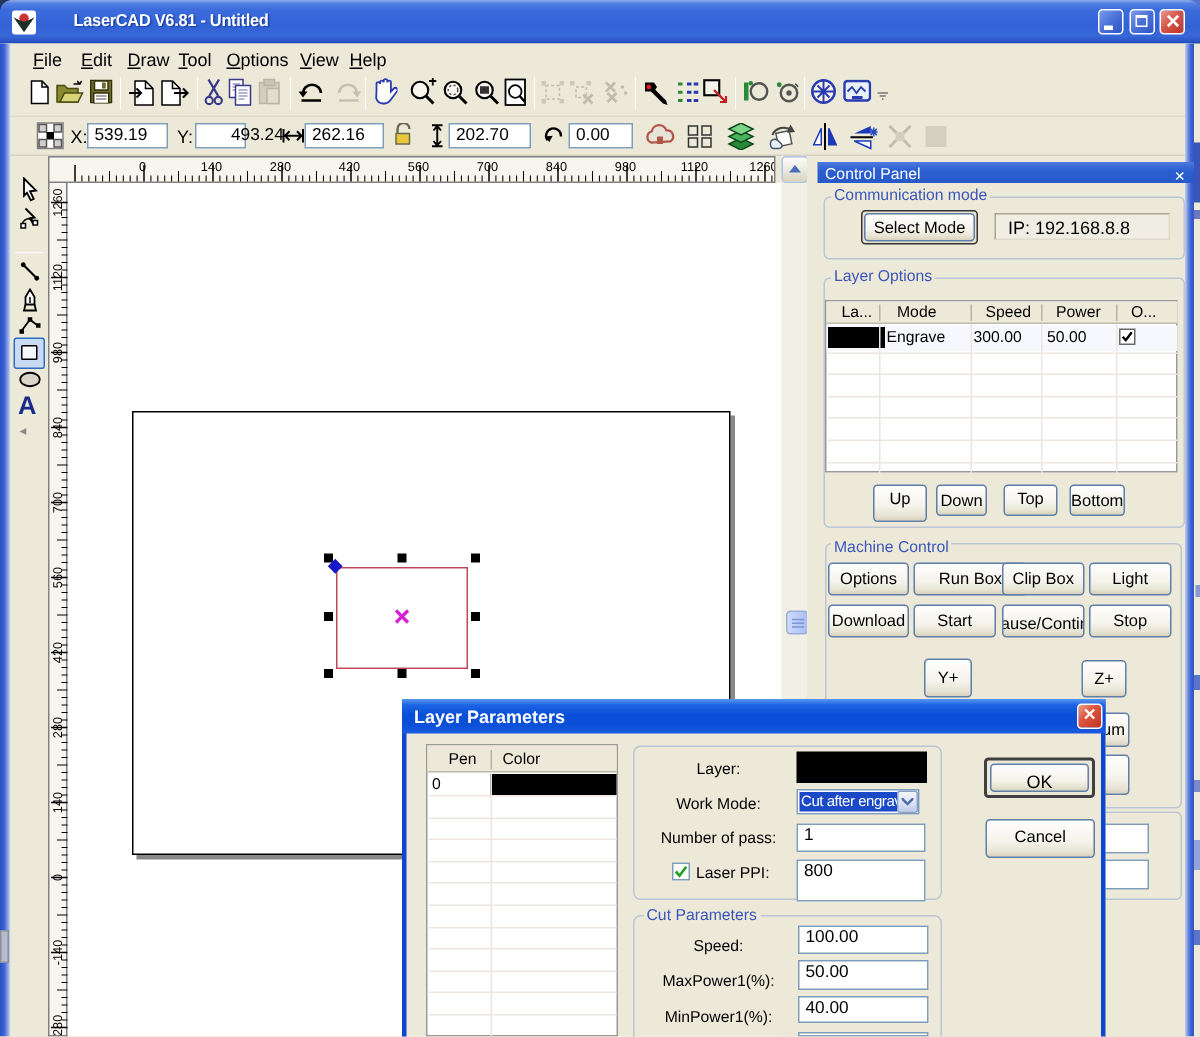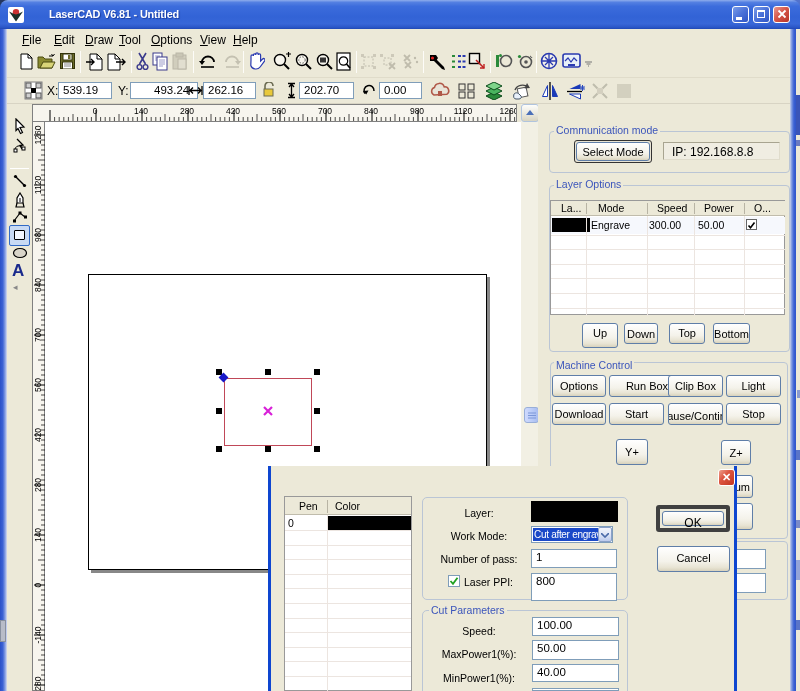--- a/index.html
+++ b/index.html
@@ -245,21 +245,21 @@
     <rect x="1" y="1" width="17" height="17" fill="#fff" stroke="#808080"></rect>
     <rect x="2" y="2" width="5" height="5" fill="#d0d0d0" stroke="#555"></rect>
     <rect x="12" y="2" width="5" height="5" fill="#d0d0d0" stroke="#555"></rect>
     <rect x="7" y="7" width="5" height="5" fill="#000"></rect>
     <rect x="2" y="12" width="5" height="5" fill="#d0d0d0" stroke="#555"></rect>
     <rect x="12" y="12" width="5" height="5" fill="#d0d0d0" stroke="#555"></rect>
   </svg>
   <div class="abs" style="left:47px; top:6px; font-size:12px;">X:</div>
   <div class="abs field" style="left:58px; top:4px; width:54px;">539.19</div>
   <div class="abs" style="left:118px; top:6px; font-size:12px;">Y:</div>
-  <div class="abs field" style="left:130px; top:4px; width:68px;padding-left:23px;">493.24</div>
+  <div class="abs field" style="left:130px; top:4px; width:34px;padding-left:23px;">493.24</div>
   <svg class="abs" style="left:188px; top:7px;" width="15" height="11" viewBox="0 0 15 11">
     <path d="M1 1 V10 M14 1 V10 M2 5.5 H13 M5 2.5 L2 5.5 L5 8.5 M10 2.5 L13 5.5 L10 8.5" stroke="#000" stroke-width="1.3" fill="none"></path>
   </svg>
   <div class="abs field" style="left:203px; top:4px; width:53px;">262.16</div>
   <svg class="abs" style="left:262px; top:4px;" width="14" height="16" viewBox="0 0 14 16">
     <path d="M3 7 V4 a4 4 0 0 1 8 0" fill="none" stroke="#6b6b52" stroke-width="1.6"></path>
     <rect x="2" y="7" width="9" height="7" fill="#e8c83a" stroke="#6b6b52"></rect>
   </svg>
   <svg class="abs" style="left:286px; top:4px;" width="11" height="17" viewBox="0 0 11 17">
     <path d="M2 1.5 H9 M2 15.5 H9 M5.5 2 V15 M3 5 L5.5 2 L8 5 M3 12 L5.5 15 L8 12" stroke="#000" stroke-width="1.3" fill="none"></path>
@@ -626,20 +626,21 @@
         <line x1="8" y1="548" x2="12" y2="548" stroke="#000" stroke-width="0.7"></line>
         <line x1="8" y1="553" x2="12" y2="553" stroke="#000" stroke-width="0.7"></line>
         <line x1="8" y1="558" x2="12" y2="558" stroke="#000" stroke-width="0.7"></line>
         <line x1="1" y1="563" x2="12" y2="563" stroke="#000" stroke-width="1"></line>
         <text x="8" y="563" font-size="8.5" font-family="Liberation Sans" transform="rotate(-90 8 563)" text-anchor="middle">-280</text>
       </g>
   </svg>
 </div>
 &gt;
 <div id="cpanel" class="abs">
+  <div id="cptitle" class="abs">Control Panel<span style="float:right; margin-right:6px; font-size:12px;">×</span></div>
   <div class="abs groupbox" style="left:11px; top:27px; width:241px; height:42px;"></div>
   <div class="abs grouplabel" style="left:16px; top:20px;">Communication mode</div>
   <div class="abs" style="left:36px; top:36px; width:78px; height:23px; border:1px solid #333; border-radius:3px; padding:1px; background:#e8e4d4;">
     <div class="xpbtn" style="width:100%; height:100%; display:flex; align-items:center; justify-content:center;">Select Mode</div>
   </div>
   <div class="abs" style="left:125px; top:38px; width:117px; height:18px; background:#f0ede2; border:1px solid #a8a490; border-right-color:#e0dccc; border-bottom-color:#e0dccc; padding:2px 0 0 8px; font-size:12px;">IP: 192.168.8.8</div>
 
   <div class="abs groupbox" style="left:11px; top:81px; width:241px; height:167px;"></div>
   <div class="abs grouplabel" style="left:16px; top:74px;">Layer Options</div>
   <div class="abs" style="left:12px; top:96px; width:235px; height:115px; background:#fff; border:1px solid #999;">
@@ -694,20 +695,21 @@
   <div class="abs xpbtn" style="left:188px; top:299px; width:55px; height:22px; padding-top:4px;">Stop</div>
   <div class="abs xpbtn" style="left:78px; top:335px; width:32px; height:26px; padding-top:6px;">Y+</div>
   <div class="abs xpbtn" style="left:183px; top:336px; width:30px; height:25px; padding-top:6px;">Z+</div>
   <div class="abs xpbtn" style="left:162px; top:371px; width:53px; height:23px; padding-top:5px; text-align:right; padding-right:2px;">Datum</div>
   <div class="abs xpbtn" style="left:162px; top:399px; width:53px; height:27px;"></div>
   <div class="abs groupbox" style="left:12px; top:437px; width:238px; height:59px;"></div>
   <div class="abs field" style="left:150px; top:445px; width:78px; height:20px;"></div>
   <div class="abs field" style="left:150px; top:469px; width:78px; height:20px;"></div>
 </div>
 <div id="dialog" class="abs">
+  <div id="dlgtitle" class="abs">Layer Parameters</div>
   <div class="abs" style="left:447px; top:3px; width:17px; height:17px; border-radius:3px; border:1px solid #fff;
     background:linear-gradient(135deg,#eda08e 0%,#dd5540 40%,#c13520 100%); color:#fff; text-align:center; line-height:15px; font-size:11px; font-weight:bold;">✕</div>
 
   <div class="abs" style="left:13px; top:30px; width:128px; height:195px; background:#fff; border:1px solid #999;">
     <div class="abs" style="left:0; top:0; width:126px; height:18px; background:#ece9d8; border-bottom:1px solid #c0bcac;">
       <div class="abs" style="left:14px; top:3px;">Pen</div>
       <div class="abs" style="left:50px; top:3px;">Color</div>
       <div class="abs" style="left:42px; top:3px; width:1px; height:13px; background:#b8b4a4;"></div>
     </div>
     <div class="abs" style="left:0px; top:19px; width:42px; height:14px; padding:1px 0 0 3px;">0</div>
@@ -754,19 +756,19 @@
   <div class="abs groupbox" style="left:151px; top:144px; width:206px; height:100px; border-radius:5px;"></div>
   <div class="abs grouplabel" style="left:158px; top:138px;">Cut Parameters</div>
   <div class="abs" style="left:151px; top:159px; width:114px; text-align:center; font-size:10.5px;">Speed:</div>
   <div class="abs field" style="left:261px; top:151px; width:87px; height:19px;">100.00</div>
   <div class="abs" style="left:151px; top:182px; width:114px; text-align:center; font-size:10.5px;">MaxPower1(%):</div>
   <div class="abs field" style="left:261px; top:174px; width:87px; height:20px;">50.00</div>
   <div class="abs" style="left:151px; top:206px; width:114px; text-align:center; font-size:10.5px;">MinPower1(%):</div>
   <div class="abs field" style="left:261px; top:198px; width:87px; height:18px;">40.00</div>
   <div class="abs field" style="left:261px; top:222px; width:87px; height:3px;"></div>
 
-  <div class="abs" style="left:385px; top:39px; width:74px; height:27px; border:4px solid #404040; border-radius:3px; padding:2px;">
+  <div class="abs" style="left:385px; top:39px; width:74px; height:27px; border:2px solid #404040; border-radius:3px; padding:2px;">
     <div class="xpbtn" style="width:100%; height:100%; padding-top:4px; font-size:12px;">OK</div>
   </div>
   <div class="abs xpbtn" style="left:386px; top:80px; width:73px; height:26px; padding-top:5px;">Cancel</div>
 </div>
 
 
 
 </body></html>

